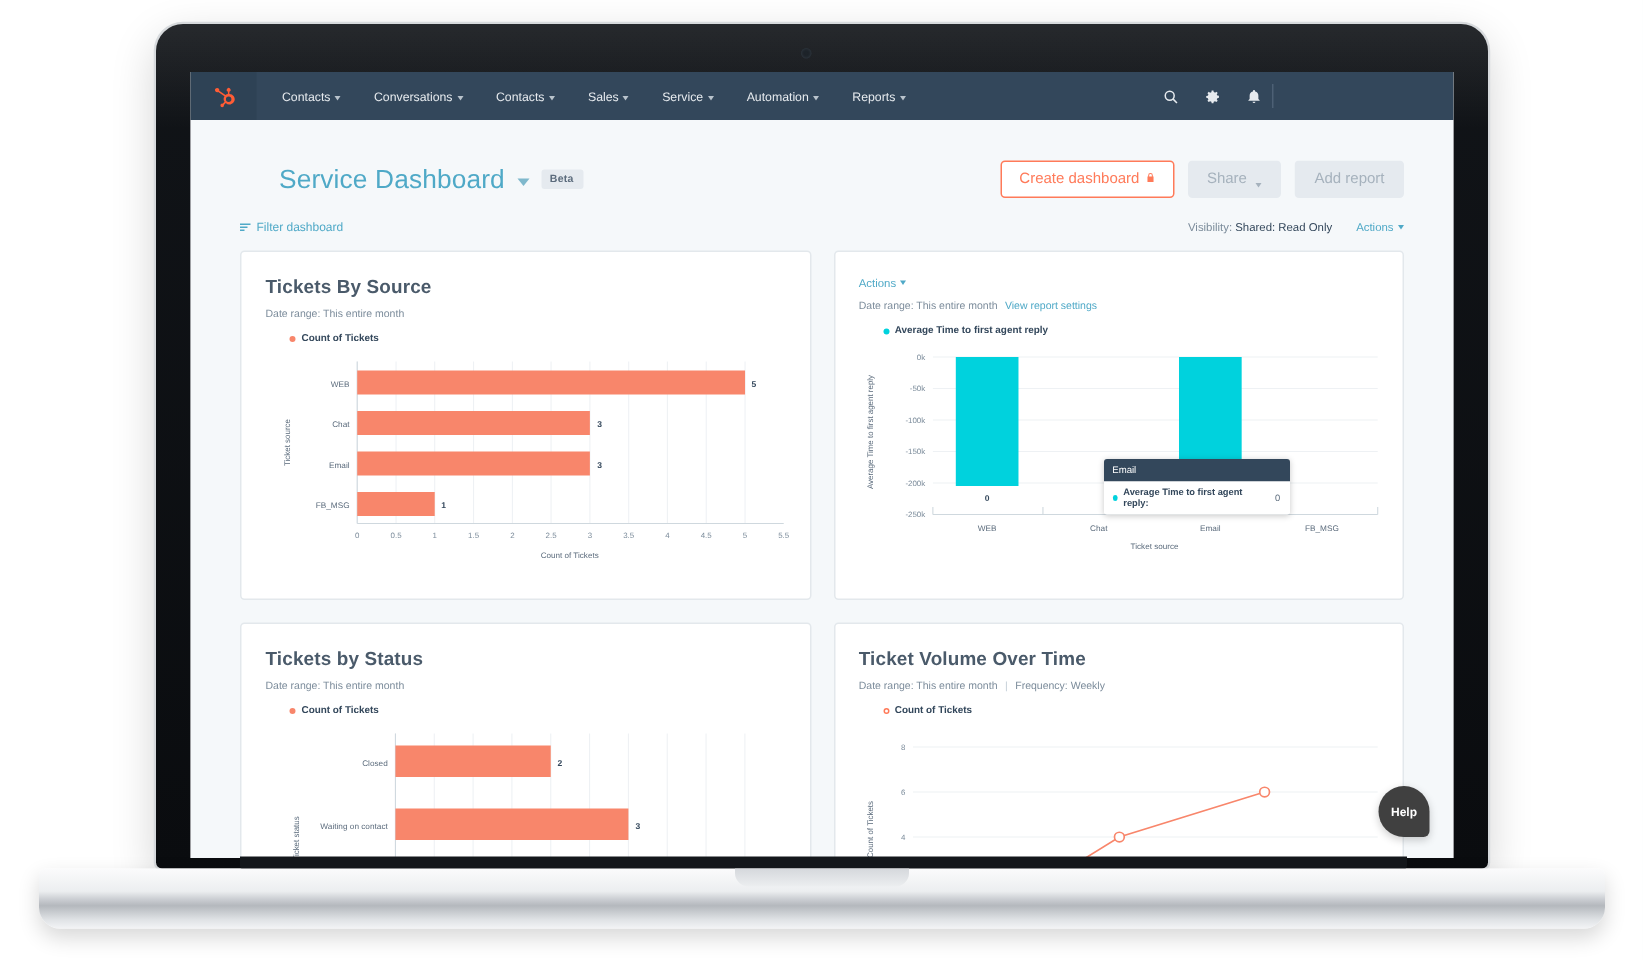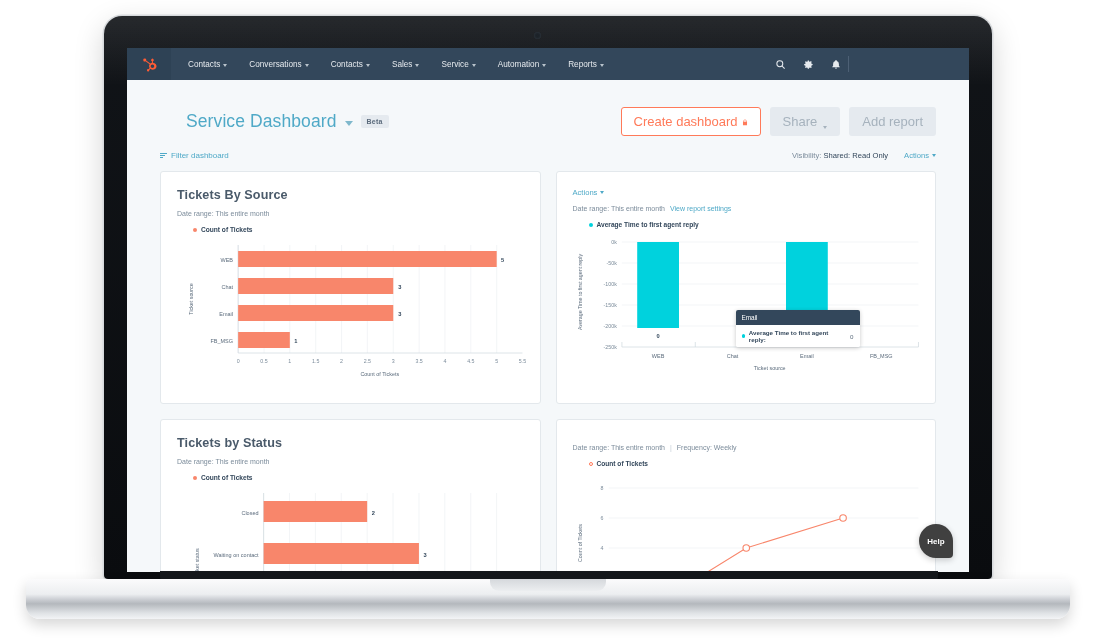--- a/index.html
+++ b/index.html
@@ -92,21 +92,21 @@
   .title-caret {
     width:0;height:0;border-left:4.2px solid transparent;border-right:4.2px solid transparent;
     border-top:5px solid #7fb8cc; margin-top:4px;
   }
   .beta-badge {
     background:#e5eaef; color:#5b6b7c; font-size:7px; font-weight:700;
     padding:3px 6px; border-radius:2px; letter-spacing:.2px;
   }
   .header-actions { display:flex; align-items:center; gap:9px; }
   .btn {
-    font-size:13px; padding:6px 12px; border-radius:3px; white-space:nowrap;
+    font-size:10px; padding:6px 12px; border-radius:3px; white-space:nowrap;
     display:flex; align-items:flex-end; gap:4px; cursor:pointer; border:1px solid transparent;
   }
   .btn-create { background:#fff; color:#ff7a59; border:1px solid #ff7a59; font-weight:500; }
   .btn-ghost { background:#e5eaef; color:#a6b2bd; }
   .lock-icon { display:inline-block; }
   .btn-caret {
     width:0;height:0;border-left:2.6px solid transparent;border-right:2.6px solid transparent;
     border-top:3.2px solid #a6b2bd; margin-left:2px;
   }
 
@@ -464,20 +464,23 @@
 
               <text class="cat-label" x="80" y="30" text-anchor="end">Closed</text>
               <text class="cat-label" x="80" y="72" text-anchor="end">Waiting on contact</text>
 
               <text class="axis-label" x="22" y="78" text-anchor="middle" transform="rotate(-90 22 78)">Ticket status</text>
             </svg>
           </div>
         </div>
 
         <div class="card">
+          <div class="card-head">
+            <div class="card-title">Ticket Volume Over Time</div>
+          </div>
           <div class="card-meta">
             <span>Date range: This entire month</span>
             <span class="meta-sep">|</span>
             <span>Frequency: Weekly</span>
           </div>
           <div class="legend">
             <span class="legend-dot hollow"></span>
             <span class="legend-text">Count of Tickets</span>
           </div>
           <div class="chart-area">

